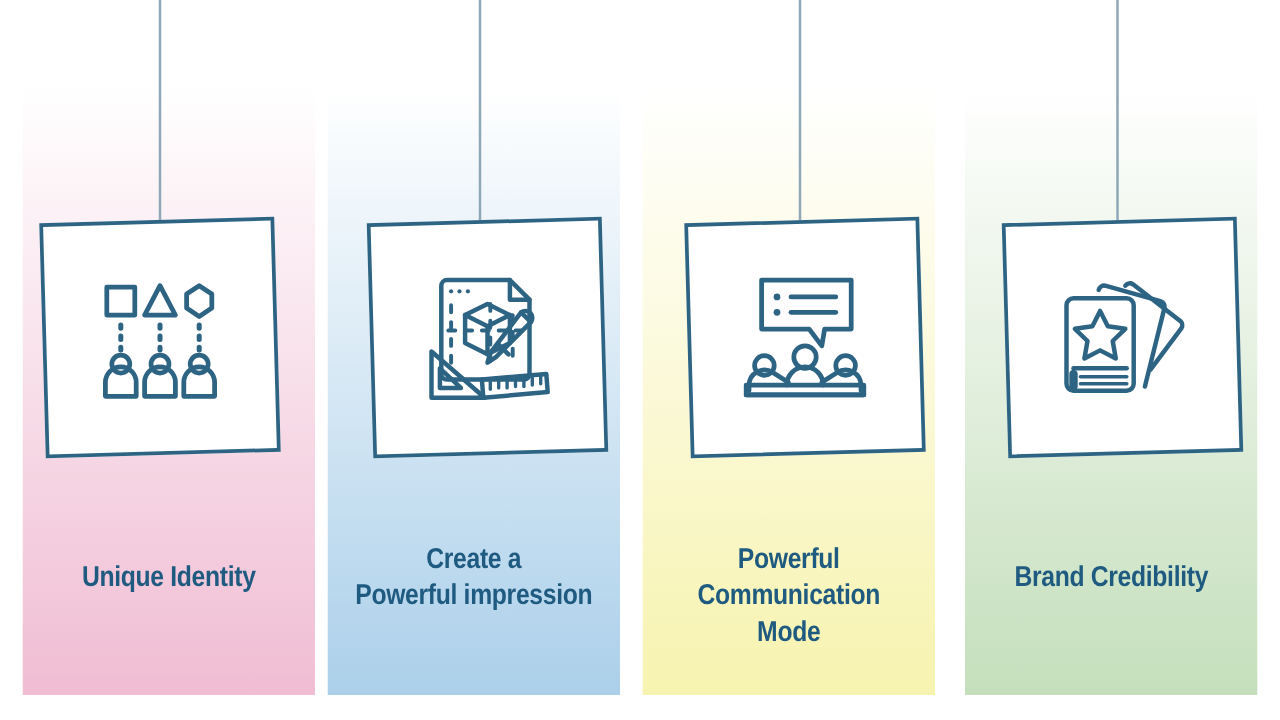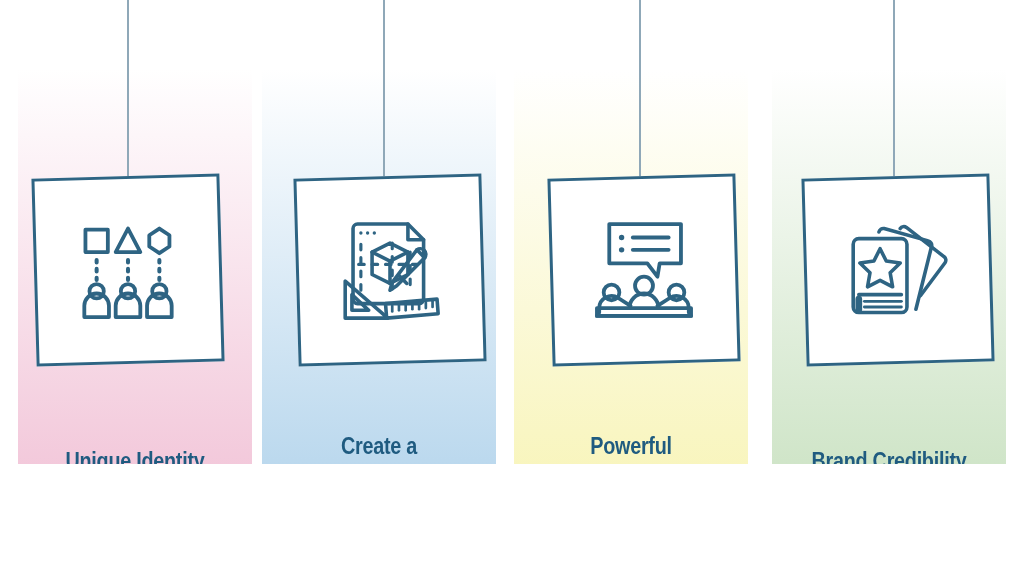--- a/index.html
+++ b/index.html
@@ -7,21 +7,21 @@
     margin: 0;
     padding: 0;
     background: #ffffff;
   }
   body {
     font-family: "Liberation Sans", sans-serif;
   }
   #infographic {
     position: relative;
     width: 1024px;
-    height: 464px;
+    height: 556px;
     background: #ffffff;
     overflow: hidden;
   }
   .panel {
     position: absolute;
     top: 0;
     width: 224px;
     height: 576px;
     overflow: hidden;
   }

